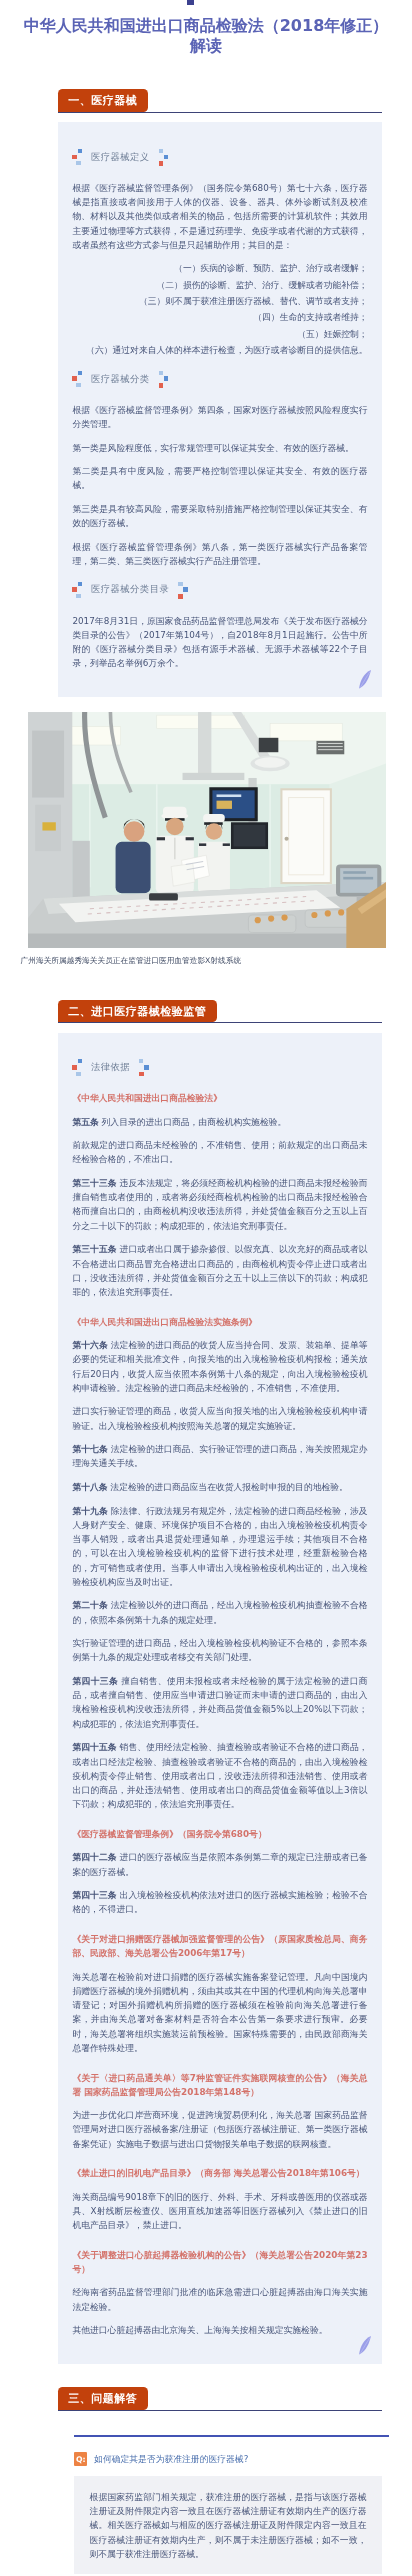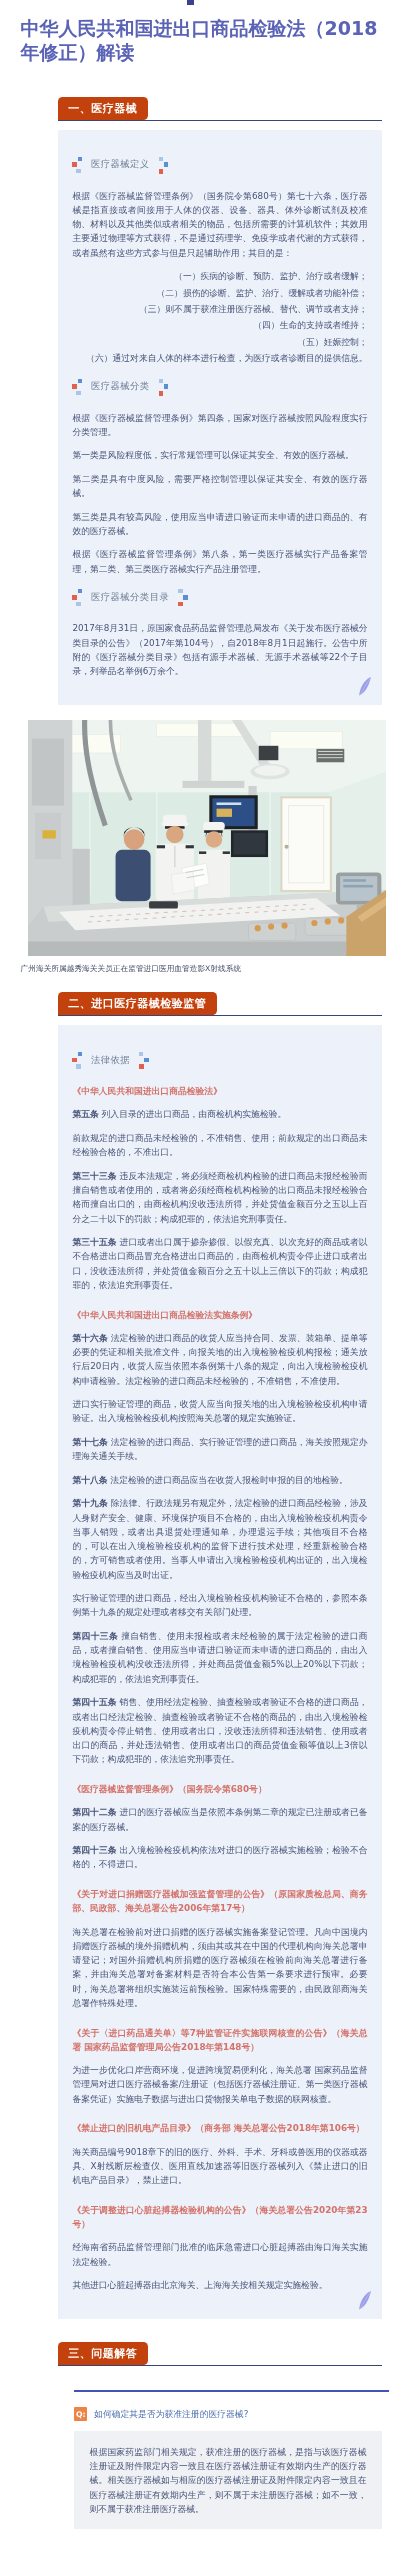--- a/index.html
+++ b/index.html
@@ -1,20 +1,20 @@
 <!DOCTYPE html>
 <html style="font-size:8.2px"><head>
 <meta charset="utf-8">
 <style>
   html,body{margin:0;padding:0;background:#ffffff;}
   body{width:412px;font-family:"DejaVu Sans","Liberation Sans",sans-serif;position:relative;padding-bottom:13.4px;}
   .top-mark{position:absolute;left:187px;top:0;width:7.2px;height:4.6px;background:#3c418f;}
-  .page-title{margin:15.5px 20.6px 0;text-align:left;font-size:19px;font-weight:bold;color:#5a63b5;line-height:1.3;}
+  .page-title{margin:15.5px 20.6px 0;text-align:center;font-size:16px;font-weight:bold;color:#5a63b5;line-height:1.3;}
   .sec-head{margin:32px 30px 0 58px;border-bottom:1.5px solid #3d4377;}
-  .sec-head.s2{margin-top:18px;}
+  .sec-head.s2{margin-top:33px;}
   .sec-head.s3{margin-top:23px;text-decoration:underline;}
   .sec-badge{display:inline-block;background:#c2410c;color:#fff;font-size:11px;font-weight:bold;
              padding:4.1px 10.3px 3.6px;border-radius:4.6px 4.6px 4.6px 0;letter-spacing:0.5px;}
   .panel{margin:9.3px 30px 13.4px 58px;background:#edf1f9;padding:13.4px 14.4px 17.5px;position:relative;}
   .para{color:#475478;font-size:8.8px;line-height:1.62;text-align:justify;margin:9.3px 0;}
   .para.tight{margin:2.1px 0;text-align:right;}
   .para b{font-weight:bold;}
   .red-head{color:#d4726a;font-size:8.8px;font-weight:bold;line-height:1.6;text-align:justify;margin:15.5px 0 9.3px;}
   .badge-row{display:flex;align-items:center;gap:8.2px;margin:13.4px 0 15.5px;}
   .badge-label{color:#6d7d95;font-size:9.3px;letter-spacing:0.5px;}
@@ -81,21 +81,21 @@
         <span class="badge-label">医疗器械分类</span>
         <span class="sqc r">
           <i></i>
           <i></i>
           <i></i>
         </span>
       </div>
       <p class="para">根据《医疗器械监督管理条例》第四条，国家对医疗器械按照风险程度实行分类管理。</p>
       <p class="para">第一类是风险程度低，实行常规管理可以保证其安全、有效的医疗器械。</p>
       <p class="para">第二类是具有中度风险，需要严格控制管理以保证其安全、有效的医疗器械。</p>
-      <p class="para">第三类是具有较高风险，使用应当申请进口验证而未申请的进口商品的、有效的医疗器械。</p>
+      <p class="para">第三类是具有较高风险，需要采取特别措施严格控制管理以保证其安全、有效的医疗器械。</p>
       <p class="para">根据《医疗器械监督管理条例》第八条，第一类医疗器械实行产品备案管理，第二类、第三类医疗器械实行产品注册管理。</p>
       <div class="badge-row">
         <span class="sqc l">
           <i></i>
           <i></i>
           <i></i>
         </span>
         <span class="badge-label">医疗器械分类目录</span>
         <span class="sqc r">
           <i></i>
@@ -264,20 +264,21 @@
       <p class="para"><b>第五条</b> 列入目录的进出口商品，由商检机构实施检验。</p>
       <p class="para">前款规定的进口商品未经检验的，不准销售、使用；前款规定的出口商品未经检验合格的，不准出口。</p>
       <p class="para"><b>第三十三条</b> 违反本法规定，将必须经商检机构检验的进口商品未报经检验而擅自销售或者使用的，或者将必须经商检机构检验的出口商品未报经检验合格而擅自出口的，由商检机构没收违法所得，并处货值金额百分之五以上百分之二十以下的罚款；构成犯罪的，依法追究刑事责任。</p>
       <p class="para"><b>第三十五条</b> 进口或者出口属于掺杂掺假、以假充真、以次充好的商品或者以不合格进出口商品冒充合格进出口商品的，由商检机构责令停止进口或者出口，没收违法所得，并处货值金额百分之五十以上三倍以下的罚款；构成犯罪的，依法追究刑事责任。</p>
       <p class="red-head">《中华人民共和国进出口商品检验法实施条例》</p>
       <p class="para"><b>第十六条</b> 法定检验的进口商品的收货人应当持合同、发票、装箱单、提单等必要的凭证和相关批准文件，向报关地的出入境检验检疫机构报检；通关放行后20日内，收货人应当依照本条例第十八条的规定，向出入境检验检疫机构申请检验。法定检验的进口商品未经检验的，不准销售，不准使用。</p>
       <p class="para">进口实行验证管理的商品，收货人应当向报关地的出入境检验检疫机构申请验证。出入境检验检疫机构按照海关总署的规定实施验证。</p>
       <p class="para"><b>第十七条</b> 法定检验的进口商品、实行验证管理的进口商品，海关按照规定办理海关通关手续。</p>
       <p class="para"><b>第十八条</b> 法定检验的进口商品应当在收货人报检时申报的目的地检验。</p>
       <p class="para"><b>第十九条</b> 除法律、行政法规另有规定外，法定检验的进口商品经检验，涉及人身财产安全、健康、环境保护项目不合格的，由出入境检验检疫机构责令当事人销毁，或者出具退货处理通知单，办理退运手续；其他项目不合格的，可以在出入境检验检疫机构的监督下进行技术处理，经重新检验合格的，方可销售或者使用。当事人申请出入境检验检疫机构出证的，出入境检验检疫机构应当及时出证。</p>
+      <p class="para"><b>第二十条</b> 法定检验以外的进口商品，经出入境检验检疫机构抽查检验不合格的，依照本条例第十九条的规定处理。</p>
       <p class="para">实行验证管理的进口商品，经出入境检验检疫机构验证不合格的，参照本条例第十九条的规定处理或者移交有关部门处理。</p>
       <p class="para"><b>第四十三条</b> 擅自销售、使用未报检或者未经检验的属于法定检验的进口商品，或者擅自销售、使用应当申请进口验证而未申请的进口商品的，由出入境检验检疫机构没收违法所得，并处商品货值金额5%以上20%以下罚款；构成犯罪的，依法追究刑事责任。</p>
       <p class="para"><b>第四十五条</b> 销售、使用经法定检验、抽查检验或者验证不合格的进口商品，或者出口经法定检验、抽查检验或者验证不合格的商品的，由出入境检验检疫机构责令停止销售、使用或者出口，没收违法所得和违法销售、使用或者出口的商品，并处违法销售、使用或者出口的商品货值金额等值以上3倍以下罚款；构成犯罪的，依法追究刑事责任。</p>
       <p class="red-head">《医疗器械监督管理条例》（国务院令第680号）</p>
       <p class="para"><b>第四十二条</b> 进口的医疗器械应当是依照本条例第二章的规定已注册或者已备案的医疗器械。</p>
       <p class="para"><b>第四十三条</b> 出入境检验检疫机构依法对进口的医疗器械实施检验；检验不合格的，不得进口。</p>
       <p class="red-head">《关于对进口捐赠医疗器械加强监督管理的公告》（原国家质检总局、商务部、民政部、海关总署公告2006年第17号）</p>
       <p class="para">海关总署在检验前对进口捐赠的医疗器械实施备案登记管理。凡向中国境内捐赠医疗器械的境外捐赠机构，须由其或其在中国的代理机构向海关总署申请登记；对国外捐赠机构所捐赠的医疗器械须在检验前向海关总署进行备案，并由海关总署对备案材料是否符合本公告第一条要求进行预审。必要时，海关总署将组织实施装运前预检验。国家特殊需要的，由民政部商海关总署作特殊处理。</p>
       <p class="red-head">《关于〈进口药品通关单〉等7种监管证件实施联网核查的公告》（海关总署 国家药品监督管理局公告2018年第148号）</p>
       <p class="para">为进一步优化口岸营商环境，促进跨境贸易便利化，海关总署 国家药品监督管理局对进口医疗器械备案/注册证（包括医疗器械注册证、第一类医疗器械备案凭证）实施电子数据与进出口货物报关单电子数据的联网核查。</p>

